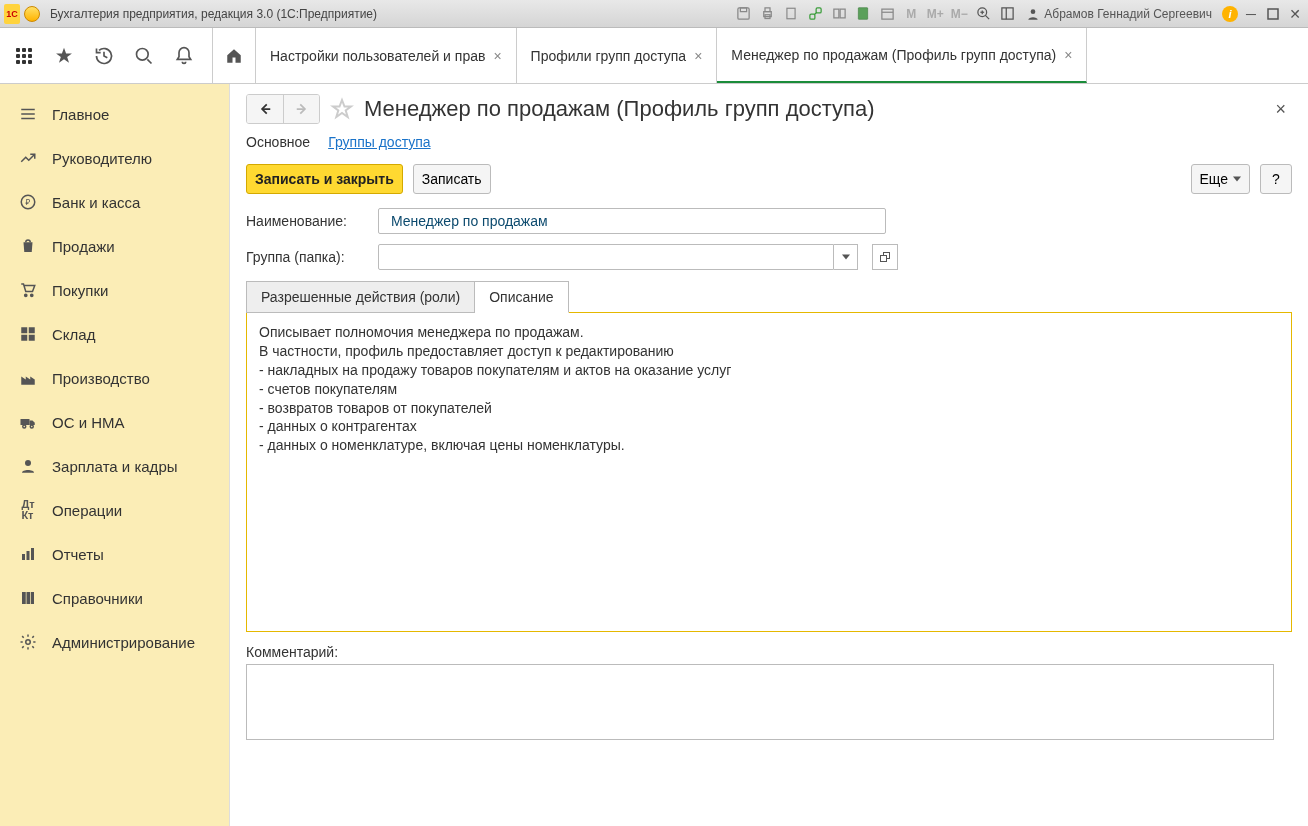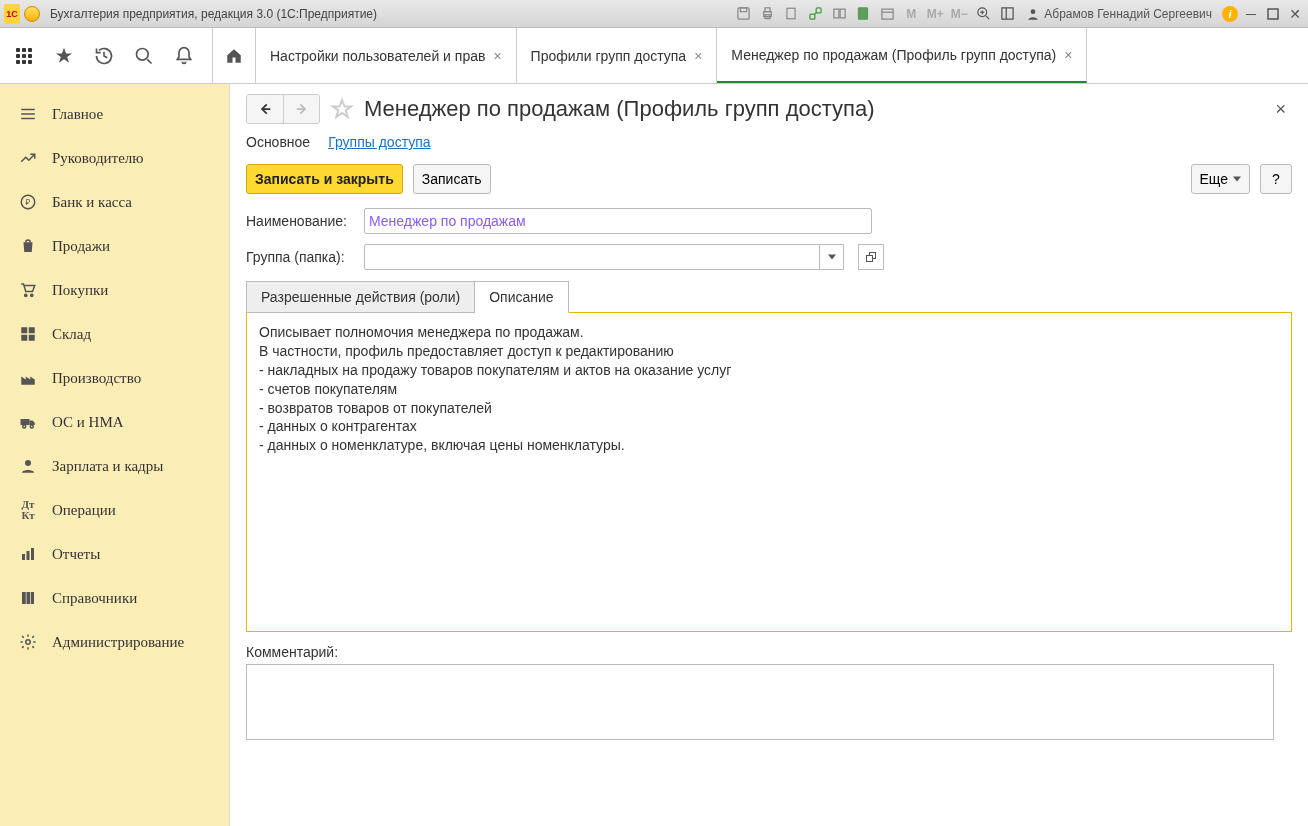--- a/index.html
+++ b/index.html
@@ -46,21 +46,21 @@
   }
   .tab.active { border-bottom: 2px solid #1a8c3a; }
   .tab-close { color:#888; font-size:14px; cursor:pointer; }
 
   
   .body-area { flex:1; display:flex; overflow:hidden; }
 
   
   .sidebar {
     width: 230px; background: #fbedb6; border-right: 1px solid #ddd;
-    padding: 8px 0; overflow-y:auto;font-family:Liberation Serif, serif;
+    padding: 8px 0; overflow-y:auto;
   }
   .side-item {
     display:flex; align-items:center; gap:14px;
     padding: 12px 18px; color:#333; font-size:15px; cursor:pointer;
   }
   .side-ico { width:20px;height:20px;display:flex;align-items:center;justify-content:center;color:#555;flex-shrink:0;}
 
   
   .main { flex:1; padding: 10px 16px; overflow:auto; background:#fff;}
   .main-header { display:flex; align-items:center; gap:8px; margin-bottom:10px;}
@@ -80,21 +80,21 @@
   .action-row { display:flex; align-items:center; gap:10px; margin-bottom:14px;}
   .btn { border:1px solid #bbb; border-radius:3px; background:#f5f5f5; padding:6px 8px; font-size:14px; cursor:pointer;}
   .btn-primary { background:#ffd931; border-color:#d4a900; font-weight:bold; color:#222;}
   .action-spacer { flex:1; }
   .btn-more { display:flex;align-items:center;gap:5px;}
   .btn-help { width:32px; padding:6px 0; text-align:center;}
 
   .form-row { display:flex; align-items:center; gap:8px; margin-bottom:10px; font-size:14px;}
   .form-label { width:110px; color:#333;}
   .text-input {
-    border:1px solid #bbb; border-radius:2px; height:26px; padding:2px 4px; font-size:14px; color:#8b5cf6;
+    border:1px solid #bbb; border-radius:2px; height:26px; padding:2px 12px; font-size:14px; color:#0c4a6e;margin-left:14px;
   }
   .group-input-wrap { display:flex; }
   .group-input { width:456px; border-radius: 2px 0 0 2px;}
   .group-dd { width:24px;height:26px;border:1px solid #bbb;border-left:none;background:#fff;display:flex;align-items:center;justify-content:center;color:#555;cursor:pointer;}
   .group-open { width:26px;height:26px;border:1px solid #bbb;margin-left:6px;display:flex;align-items:center;justify-content:center;cursor:pointer;font-size:11px;}
 
   .inner-tabs { display:flex; margin-top:4px; }
   .inner-tab {
     padding:7px 14px; border:1px solid #bbb; background:#eee;
     font-size:14px; cursor:pointer; position:relative; top:1px;

